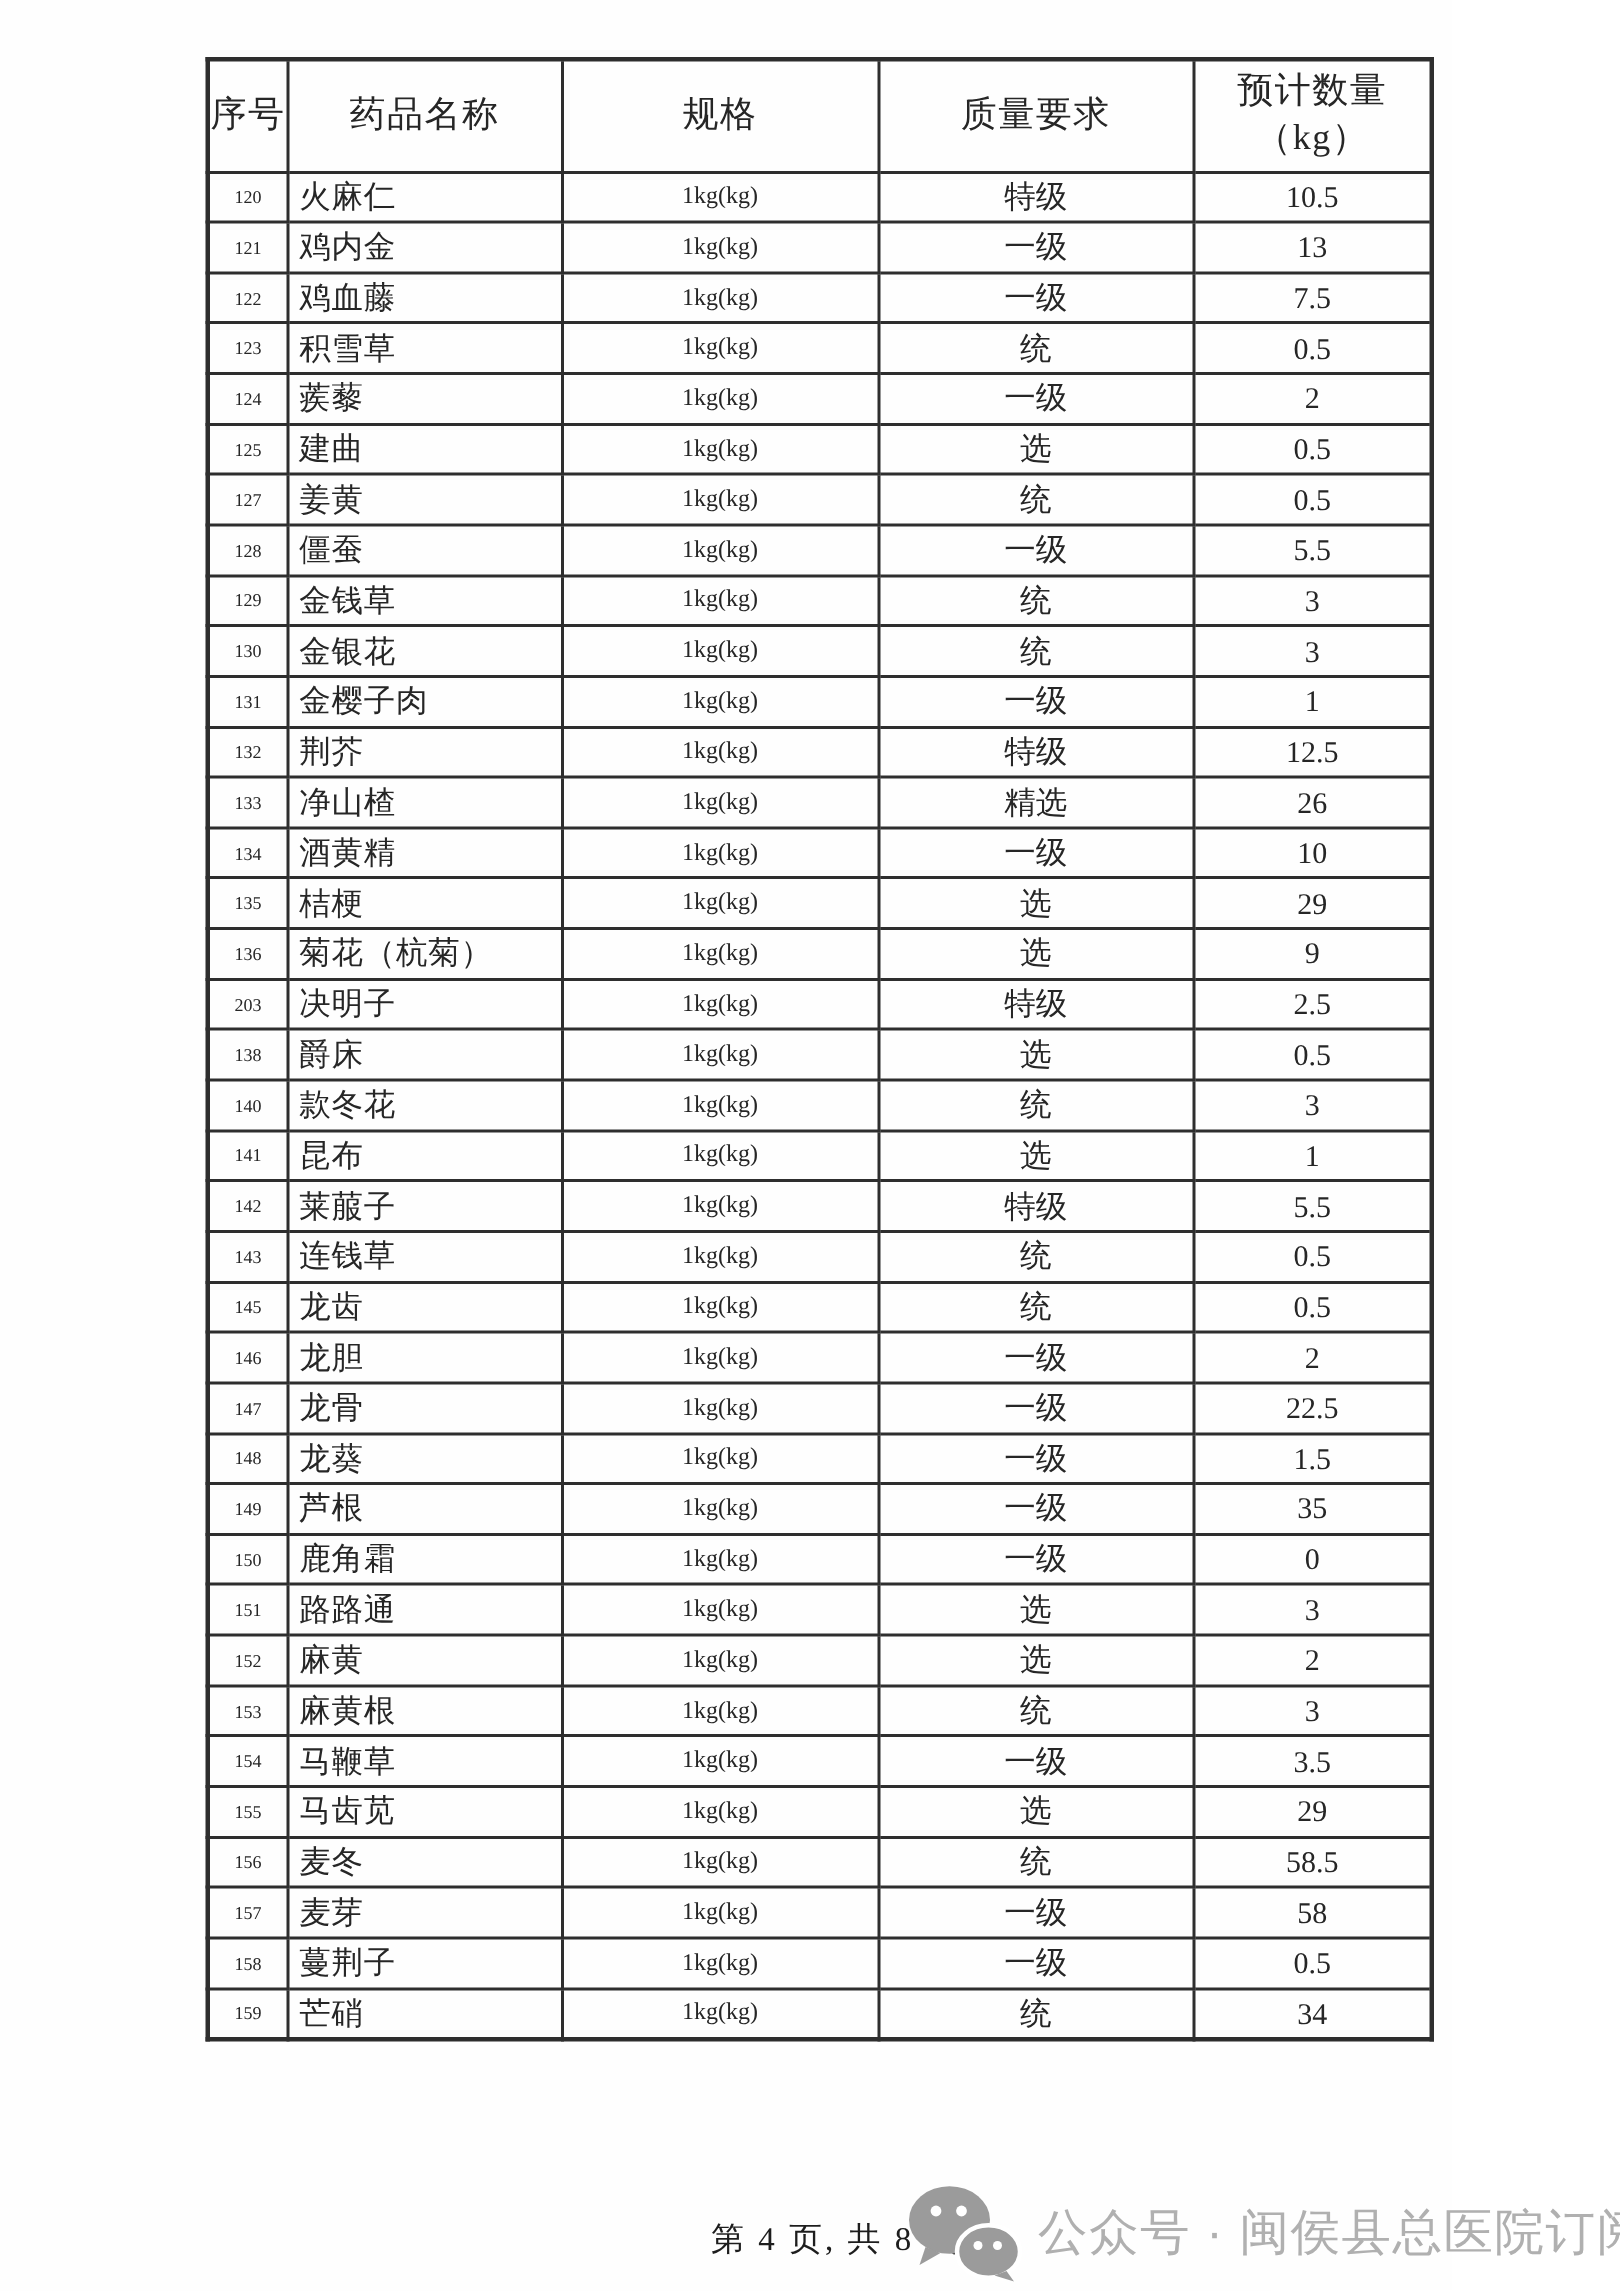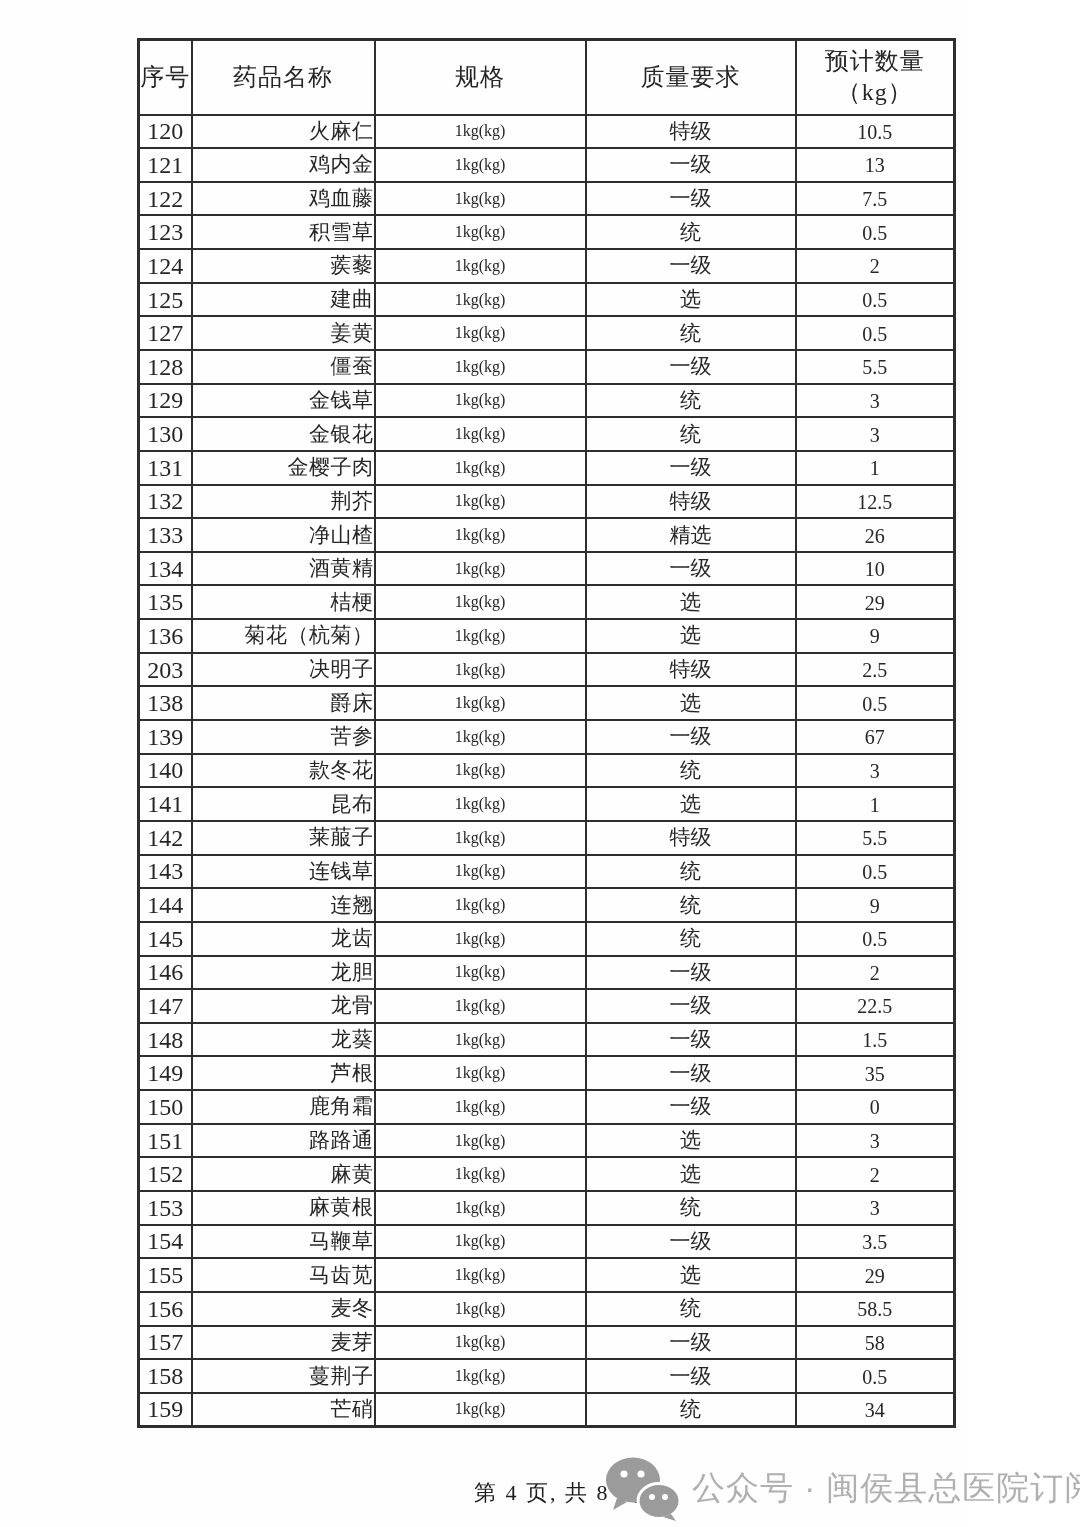--- a/index.html
+++ b/index.html
@@ -40,25 +40,25 @@
   }
   .med-table tbody td {
     height: 33.65px;
     font-size: 21px;
     vertical-align: middle;
     text-align: center;
     line-height: 1;
     overflow: hidden;
   }
   .med-table td.cell-name {
-    text-align: right;
+    text-align: left;
     padding-left: 7px;
     letter-spacing: 0.5px;
   }
-  .med-table td.cell-no { font-size: 24px; }
+  .med-table td.cell-no { font-size: 12px; }
   .med-table td.cell-spec { font-size: 16px; }
   .med-table td.cell-qty {
     font-size: 20px;
     padding-top: 1px;
   }
   .footer {
     position: absolute;
     left: 0; top: 1452px;
     width: 1080px; height: 75px;
   }
@@ -229,27 +229,20 @@
       <td class="cell-qty">2.5</td>
     </tr>
         <tr>
       <td class="cell-no">138</td>
       <td class="cell-name">爵床</td>
       <td class="cell-spec">1kg(kg)</td>
       <td class="cell-quality">选</td>
       <td class="cell-qty">0.5</td>
     </tr>
         <tr>
-      <td class="cell-no">139</td>
-      <td class="cell-name">苦参</td>
-      <td class="cell-spec">1kg(kg)</td>
-      <td class="cell-quality">一级</td>
-      <td class="cell-qty">67</td>
-    </tr>
-        <tr>
       <td class="cell-no">140</td>
       <td class="cell-name">款冬花</td>
       <td class="cell-spec">1kg(kg)</td>
       <td class="cell-quality">统</td>
       <td class="cell-qty">3</td>
     </tr>
         <tr>
       <td class="cell-no">141</td>
       <td class="cell-name">昆布</td>
       <td class="cell-spec">1kg(kg)</td>
@@ -262,27 +255,20 @@
       <td class="cell-spec">1kg(kg)</td>
       <td class="cell-quality">特级</td>
       <td class="cell-qty">5.5</td>
     </tr>
         <tr>
       <td class="cell-no">143</td>
       <td class="cell-name">连钱草</td>
       <td class="cell-spec">1kg(kg)</td>
       <td class="cell-quality">统</td>
       <td class="cell-qty">0.5</td>
-    </tr>
-        <tr>
-      <td class="cell-no">144</td>
-      <td class="cell-name">连翘</td>
-      <td class="cell-spec">1kg(kg)</td>
-      <td class="cell-quality">统</td>
-      <td class="cell-qty">9</td>
     </tr>
         <tr>
       <td class="cell-no">145</td>
       <td class="cell-name">龙齿</td>
       <td class="cell-spec">1kg(kg)</td>
       <td class="cell-quality">统</td>
       <td class="cell-qty">0.5</td>
     </tr>
         <tr>
       <td class="cell-no">146</td>

